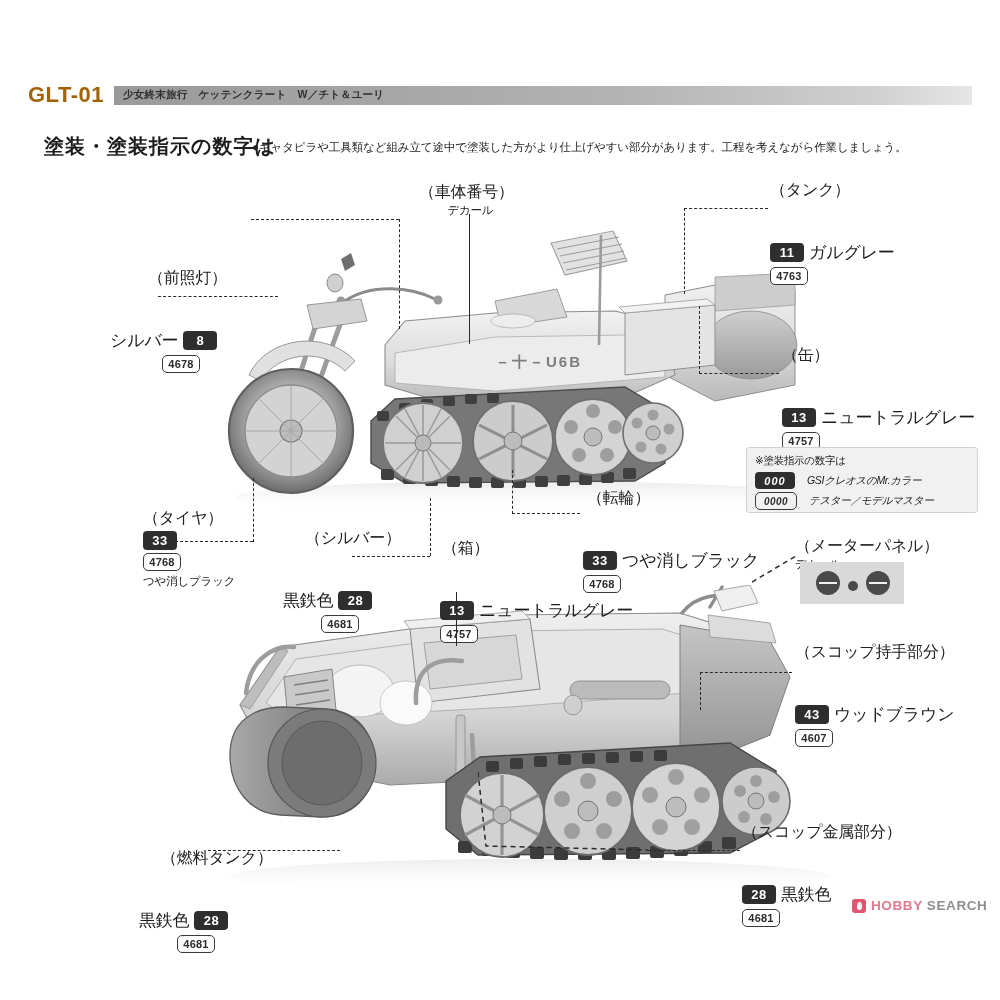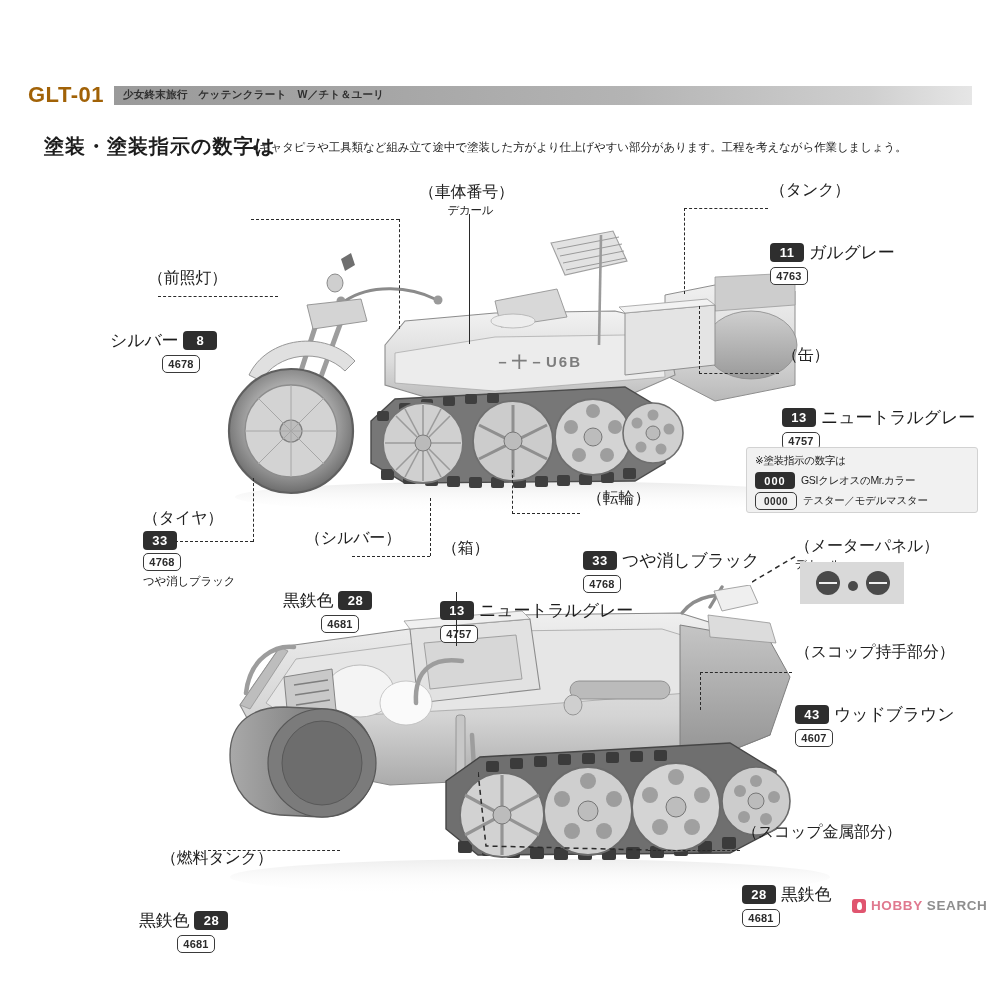--- a/index.html
+++ b/index.html
@@ -67,21 +67,21 @@
   .lead-solid-v{position:absolute;border-left:1.5px solid #2a2a2a;width:0;}
   .lead-diag{position:absolute;}
 
   
   .legend{
     position:absolute;left:746px;top:447px;width:232px;height:66px;
     background:#f1f1f1;border:1px solid #d2d2d2;border-radius:3px;
     padding:6px 8px 0 8px;box-sizing:border-box;
   }
   .legend-title{font-size:10.5px;color:#222;letter-spacing:-.3px;margin-bottom:4px;}
-  .legend-row{display:flex;align-items:center;gap:6px;margin-bottom:3px;}
+  .legend-row{display:flex;align-items:center;gap:12px;margin-bottom:3px;font-style:italic;}
   .legend-txt{font-size:10.5px;color:#1c1c1c;letter-spacing:-.3px;white-space:nowrap;}
   .chip-000{
     display:inline-flex;align-items:center;justify-content:center;
     background:#2e2e2e;color:#fff;border-radius:4px;font-weight:bold;
     font-size:11px;height:17px;min-width:32px;padding:0 4px;letter-spacing:1px;
   }
   .code-0000{
     display:inline-flex;align-items:center;justify-content:center;
     border:1.4px solid #3a3a3a;border-radius:5px;background:#f1f1f1;color:#2b2b2b;
     font-size:10px;font-weight:bold;height:16px;min-width:34px;padding:0 3px;letter-spacing:.4px;

